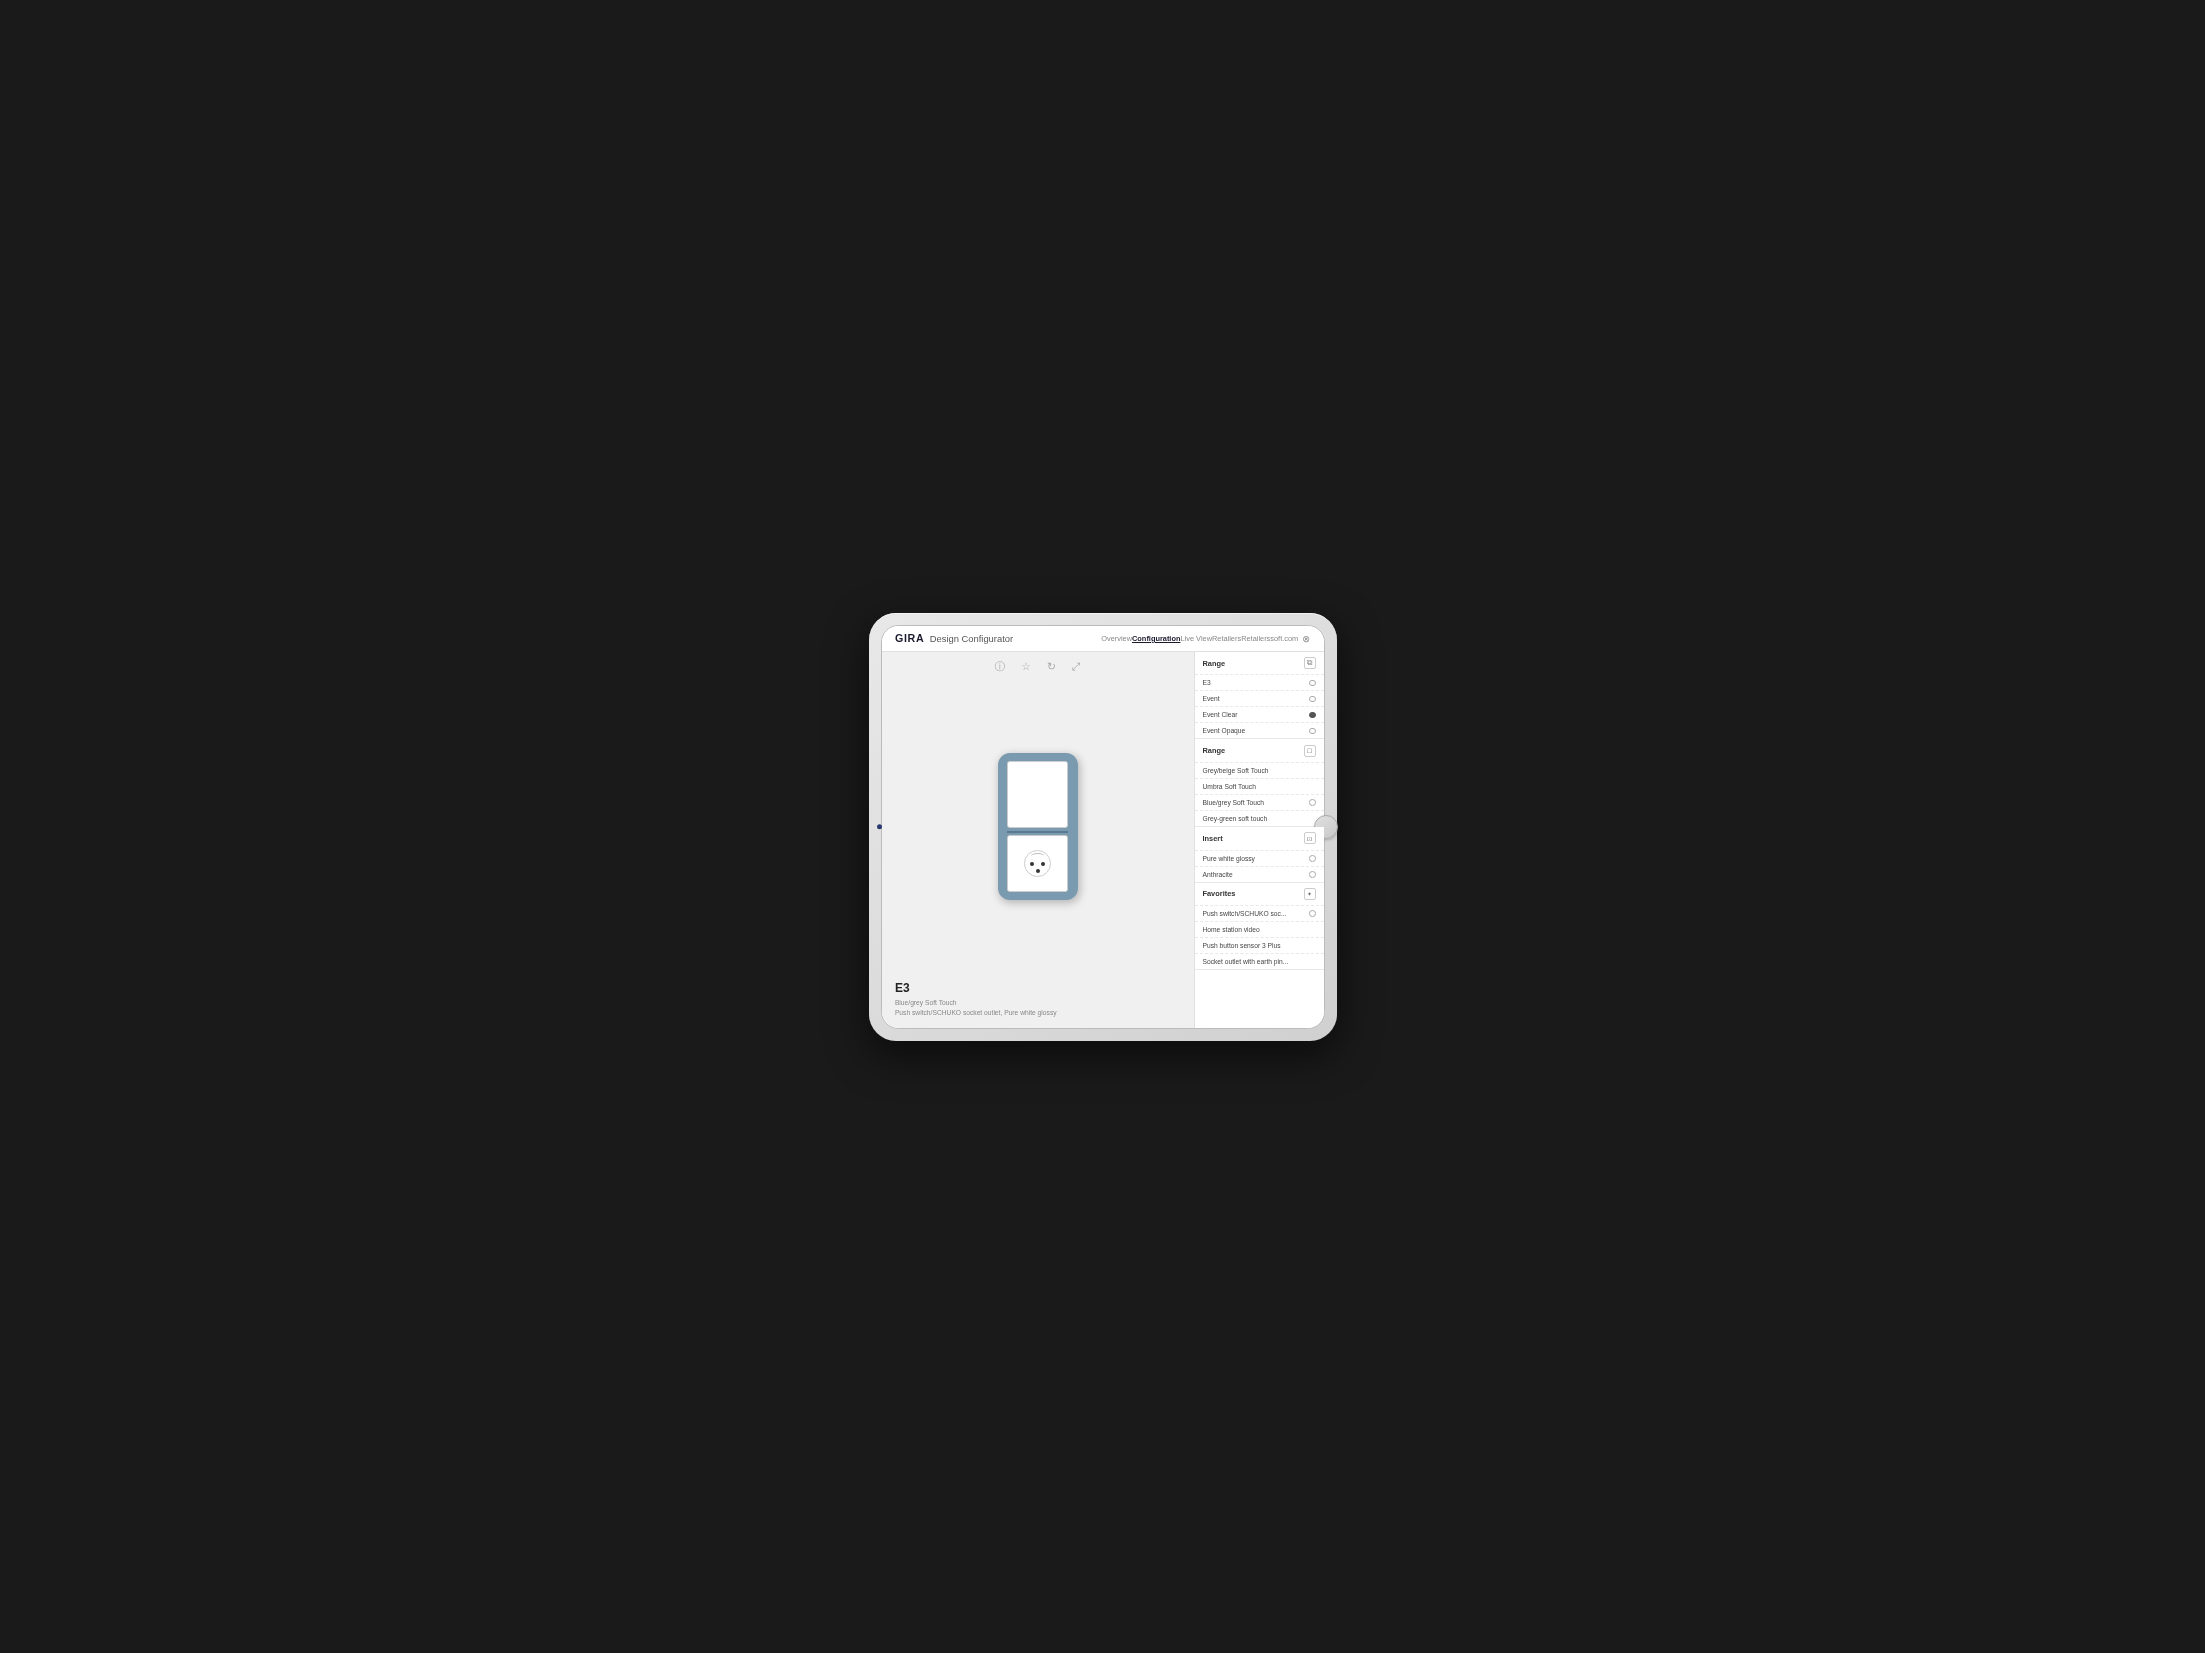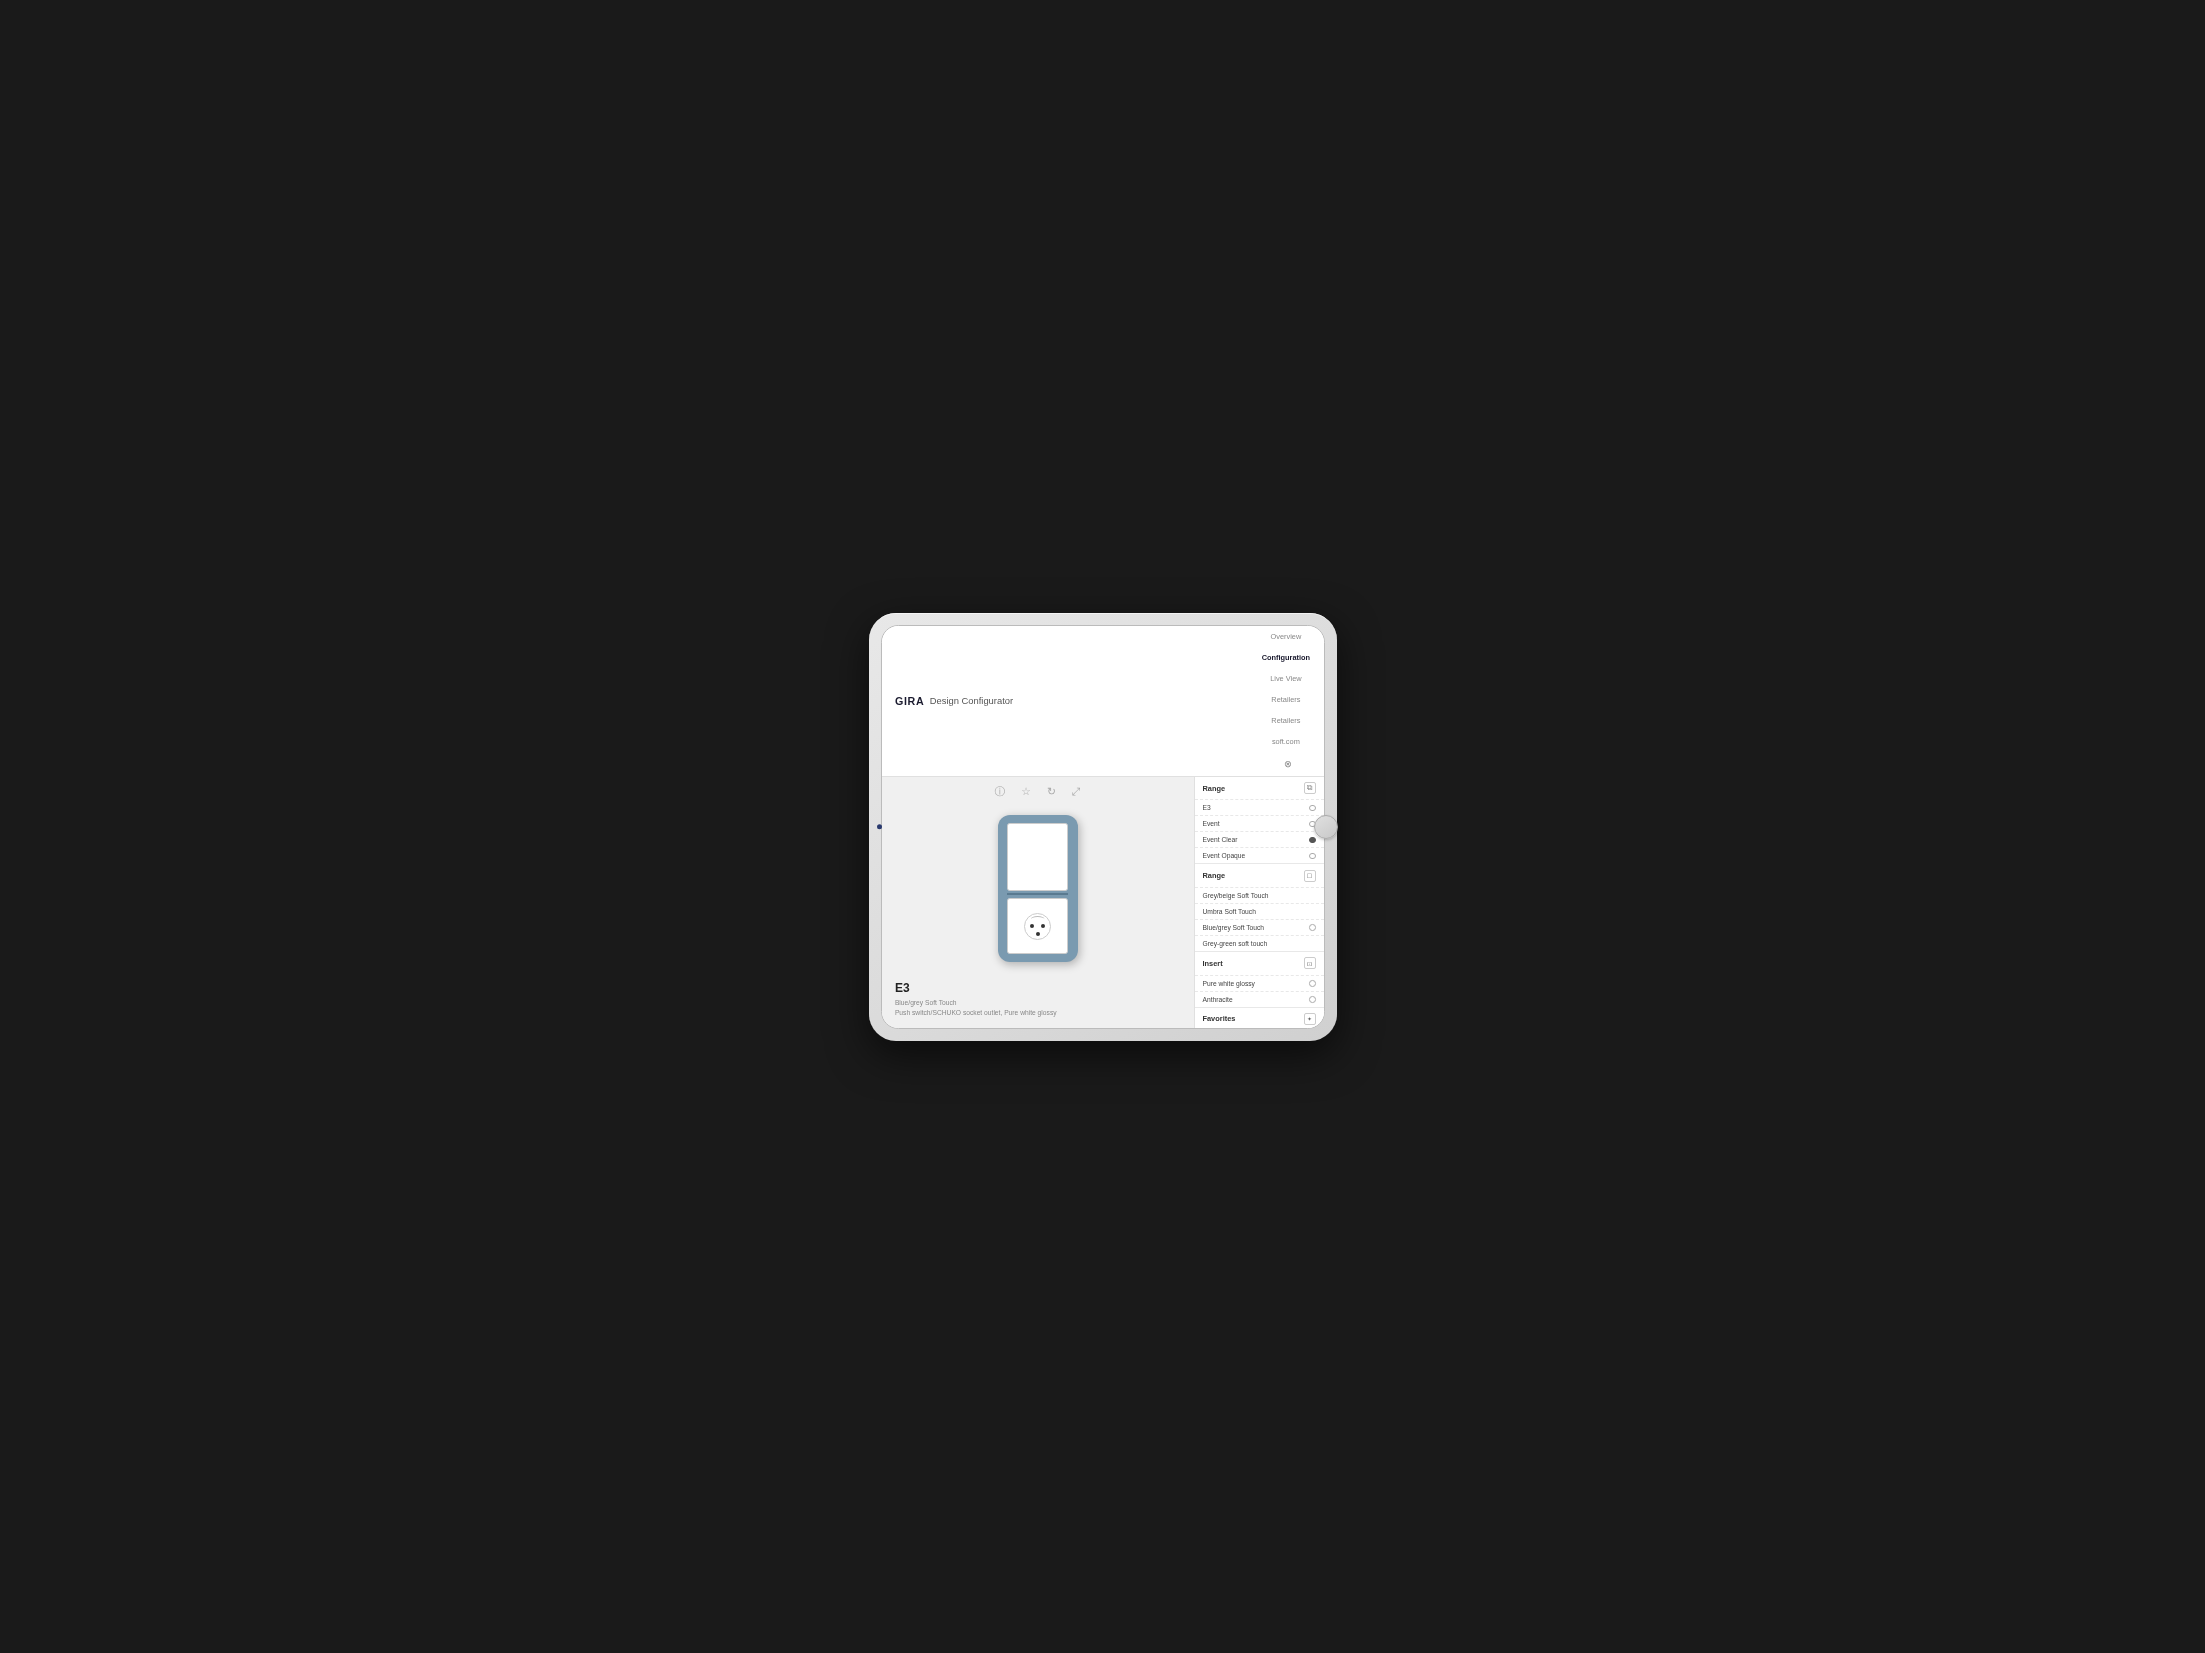--- a/index.html
+++ b/index.html
@@ -77,36 +77,35 @@
     }
 
     .app-title {
       font-size: 9.4px;
       color: #555;
       font-weight: 300;
     }
 
     .nav-items {
       display: flex;
-      gap: 12px;
       margin-left: auto;
       align-items: center;
-      flex-direction: column;
     }
 
     .nav-item {
       font-size: 7.4px;
       color: #888;
       cursor: pointer;
       text-decoration: none;
     }
 
     .nav-item.active {
       color: #1a1a2e;
       font-weight: 600;
+      text-decoration: underline;
     }
 
     .nav-close {
       font-size: 9.4px;
       color: #888;
       cursor: pointer;
       margin-left: 4px;
     }
 
     

